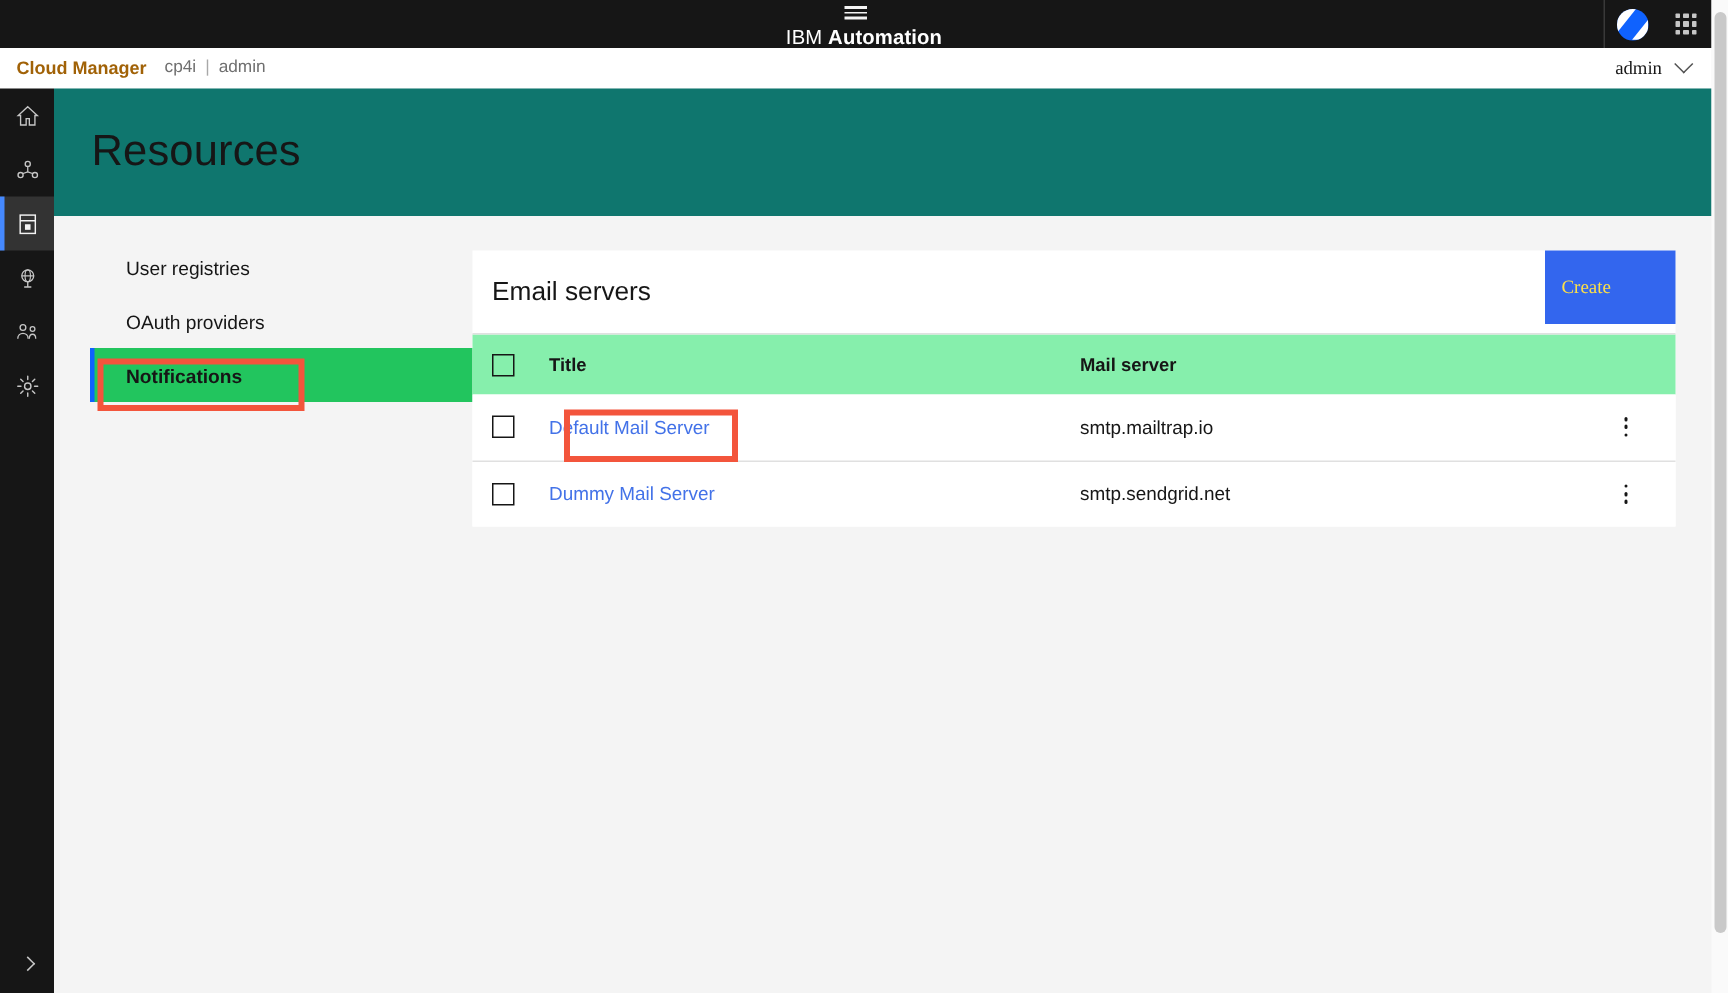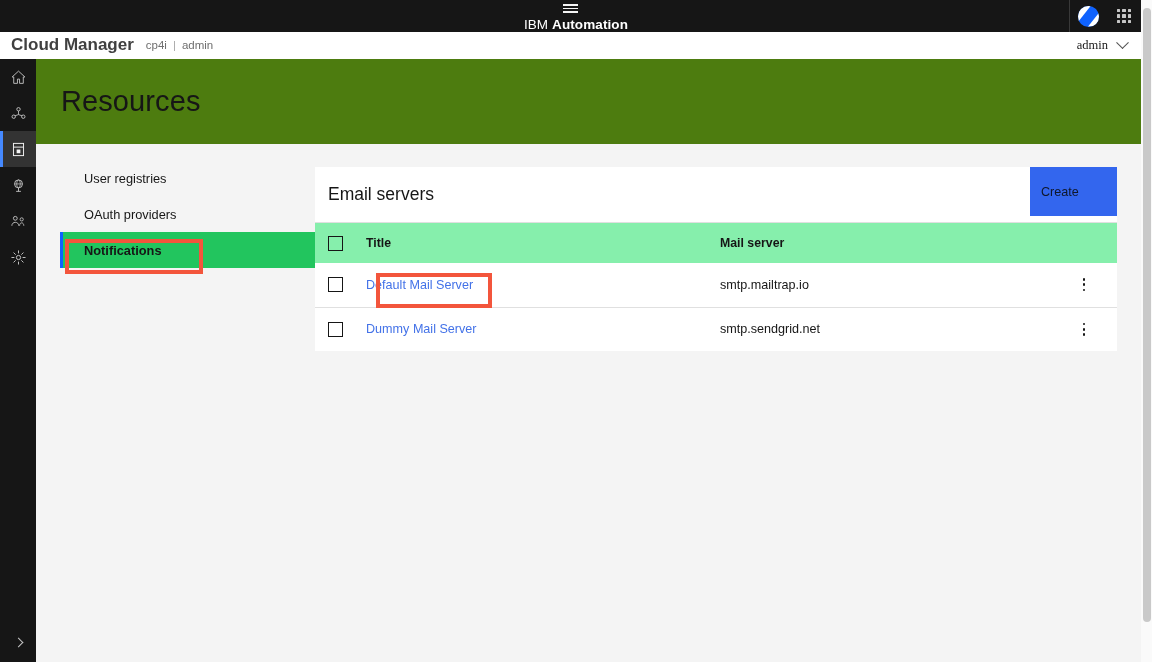--- a/index.html
+++ b/index.html
@@ -71,22 +71,22 @@
 
   
   .sub-header {
     position: absolute; top: 32px; left: 0;
     width: 1141px; height: 27px;
     background: #ffffff;
     display: flex; align-items: center;
     border-bottom: 1px solid #ffffff;
   }
   .cm-title {
-    margin-left: 11px; font-size: 17px;
-    font-weight: 700; color: #404040; white-space: nowrap;
+    margin-left: 11px; font-size: 12px;
+    font-weight: 700; color: #a16207; white-space: nowrap;
   }
   .cm-context {
     margin-left: 12px; font-size: 11.5px;
     color: #6f6f6f; white-space: nowrap;
   }
   .cm-context .sep { margin: 0 6px; color: #a8a8a8; }
   .sub-header-right {
     position: absolute; right: 14px; top: 0; height: 27px;
     display: flex; align-items: center; gap: 10px; cursor: pointer; font-family: Liberation Serif, serif;
   }
@@ -129,21 +129,21 @@
     transform: rotate(45deg);
   }
 
   
   .page-body {
     position: absolute; top: 59px; left: 36px;
     width: 1105px; height: 603px;
     background: #f4f4f4;
   }
   .page-title-bar {
-    height: 85px; background: #4d7c0f;
+    height: 85px; background: #0f766e;
     display: flex; align-items: center;
   }
   .page-title {
     margin-left: 25px;
     font-size: 29px; font-weight: 300;
     color: #161616; letter-spacing: .1px;
   }
 
   
   .sec-nav {
@@ -188,23 +188,23 @@
     justify-content: space-between; padding: 0 12px 0 13px;
     border-bottom: 1px solid #e0e0e0;
     position: relative;
   }
   .card-title {
     font-size: 17.5px; font-weight: 400; color: #161616;
   }
   .btn-create {
     position: absolute; right: 0; top: 0;
     width: 87px; height: 49px;
-    background: #3366ee; color: #0f172a;
+    background: #3366ee; color: #fde047;
     border: none; font-size: 12.6px;
-    font-family: Liberation Sans, sans-serif;
+    font-family: Liberation Serif, serif;
     text-align: left; padding-left: 11px;
     cursor: pointer;
   }
 
   table.data-table {
     width: 100%; border-collapse: collapse; table-layout: fixed;
   }
   table.data-table thead tr { background: #86efac; height: 40px; }
   table.data-table th {
     text-align: left; font-size: 12.3px; font-weight: 700;

